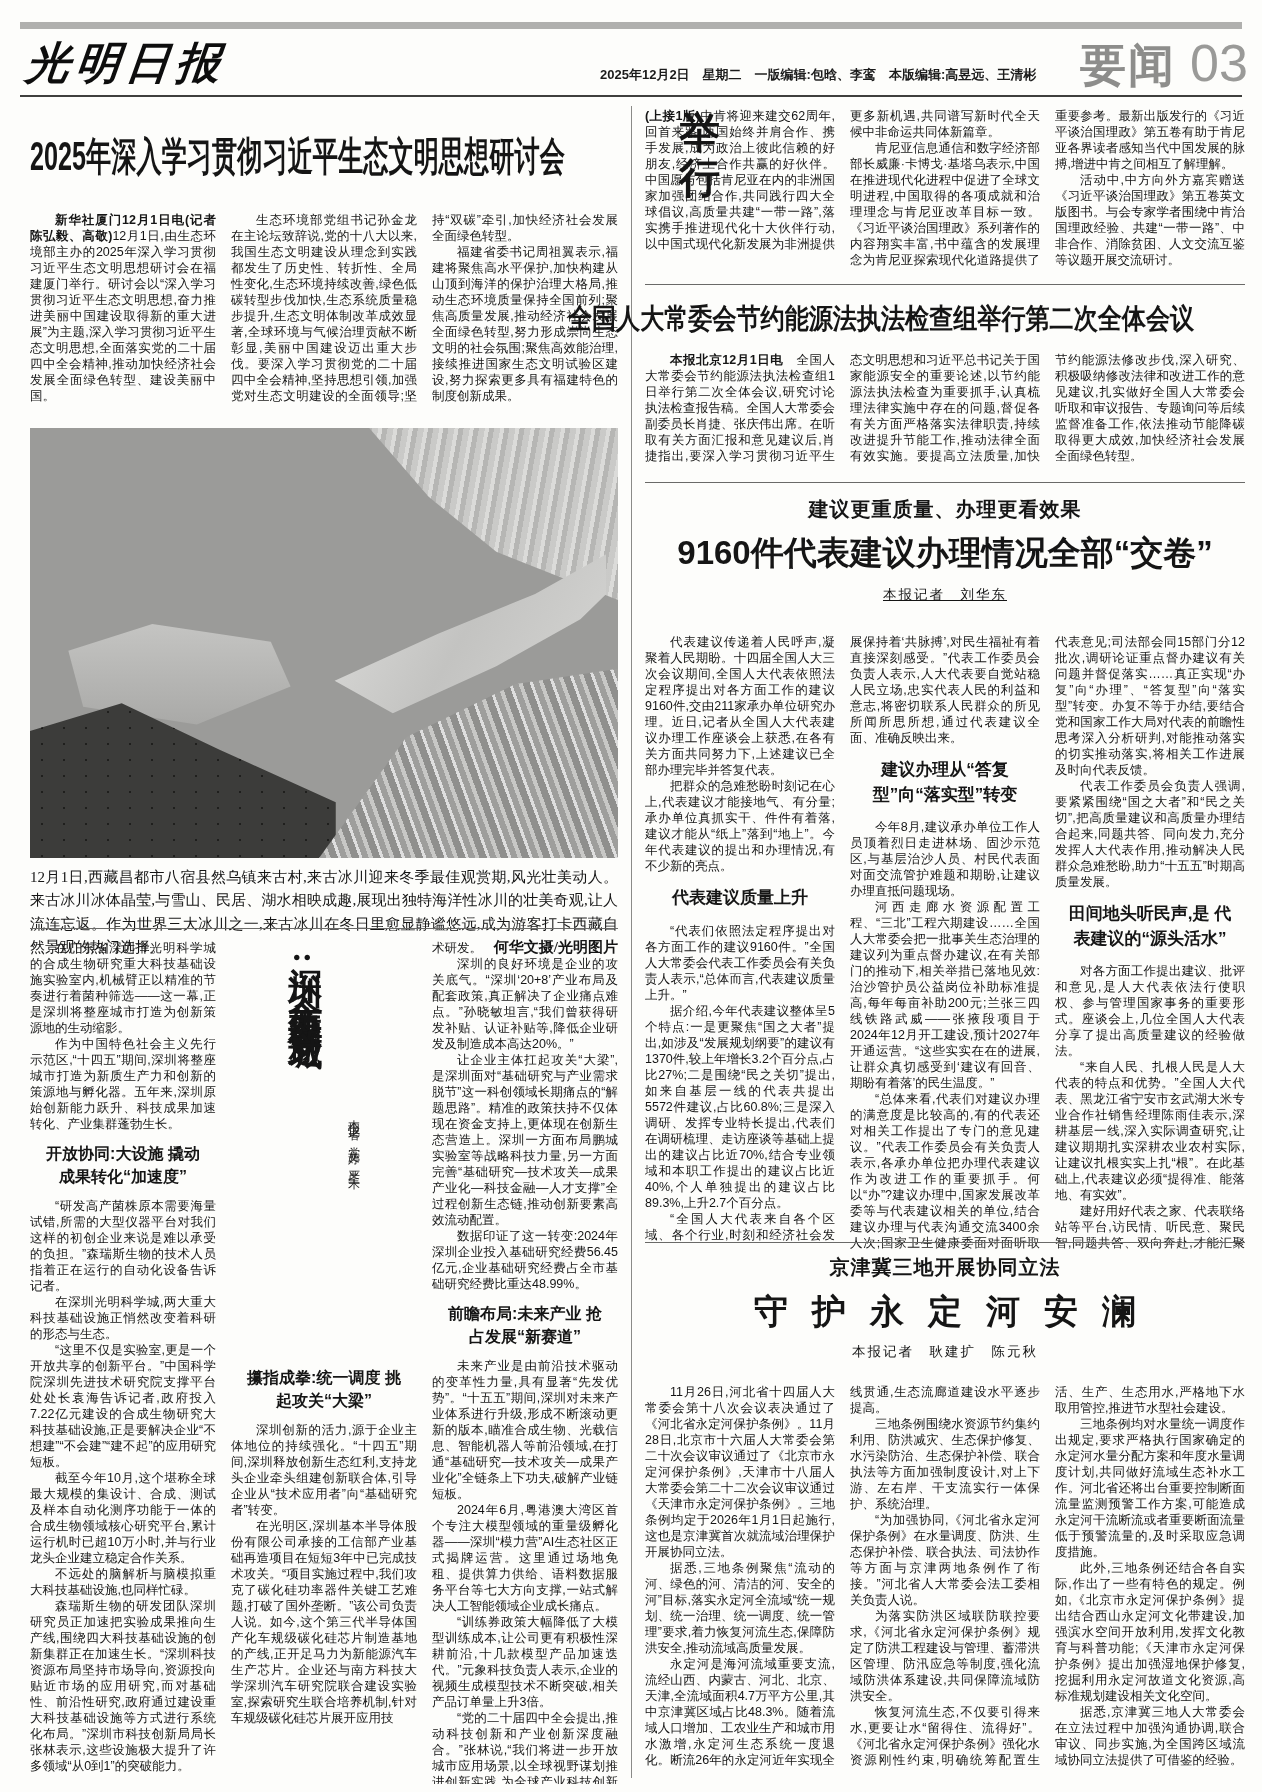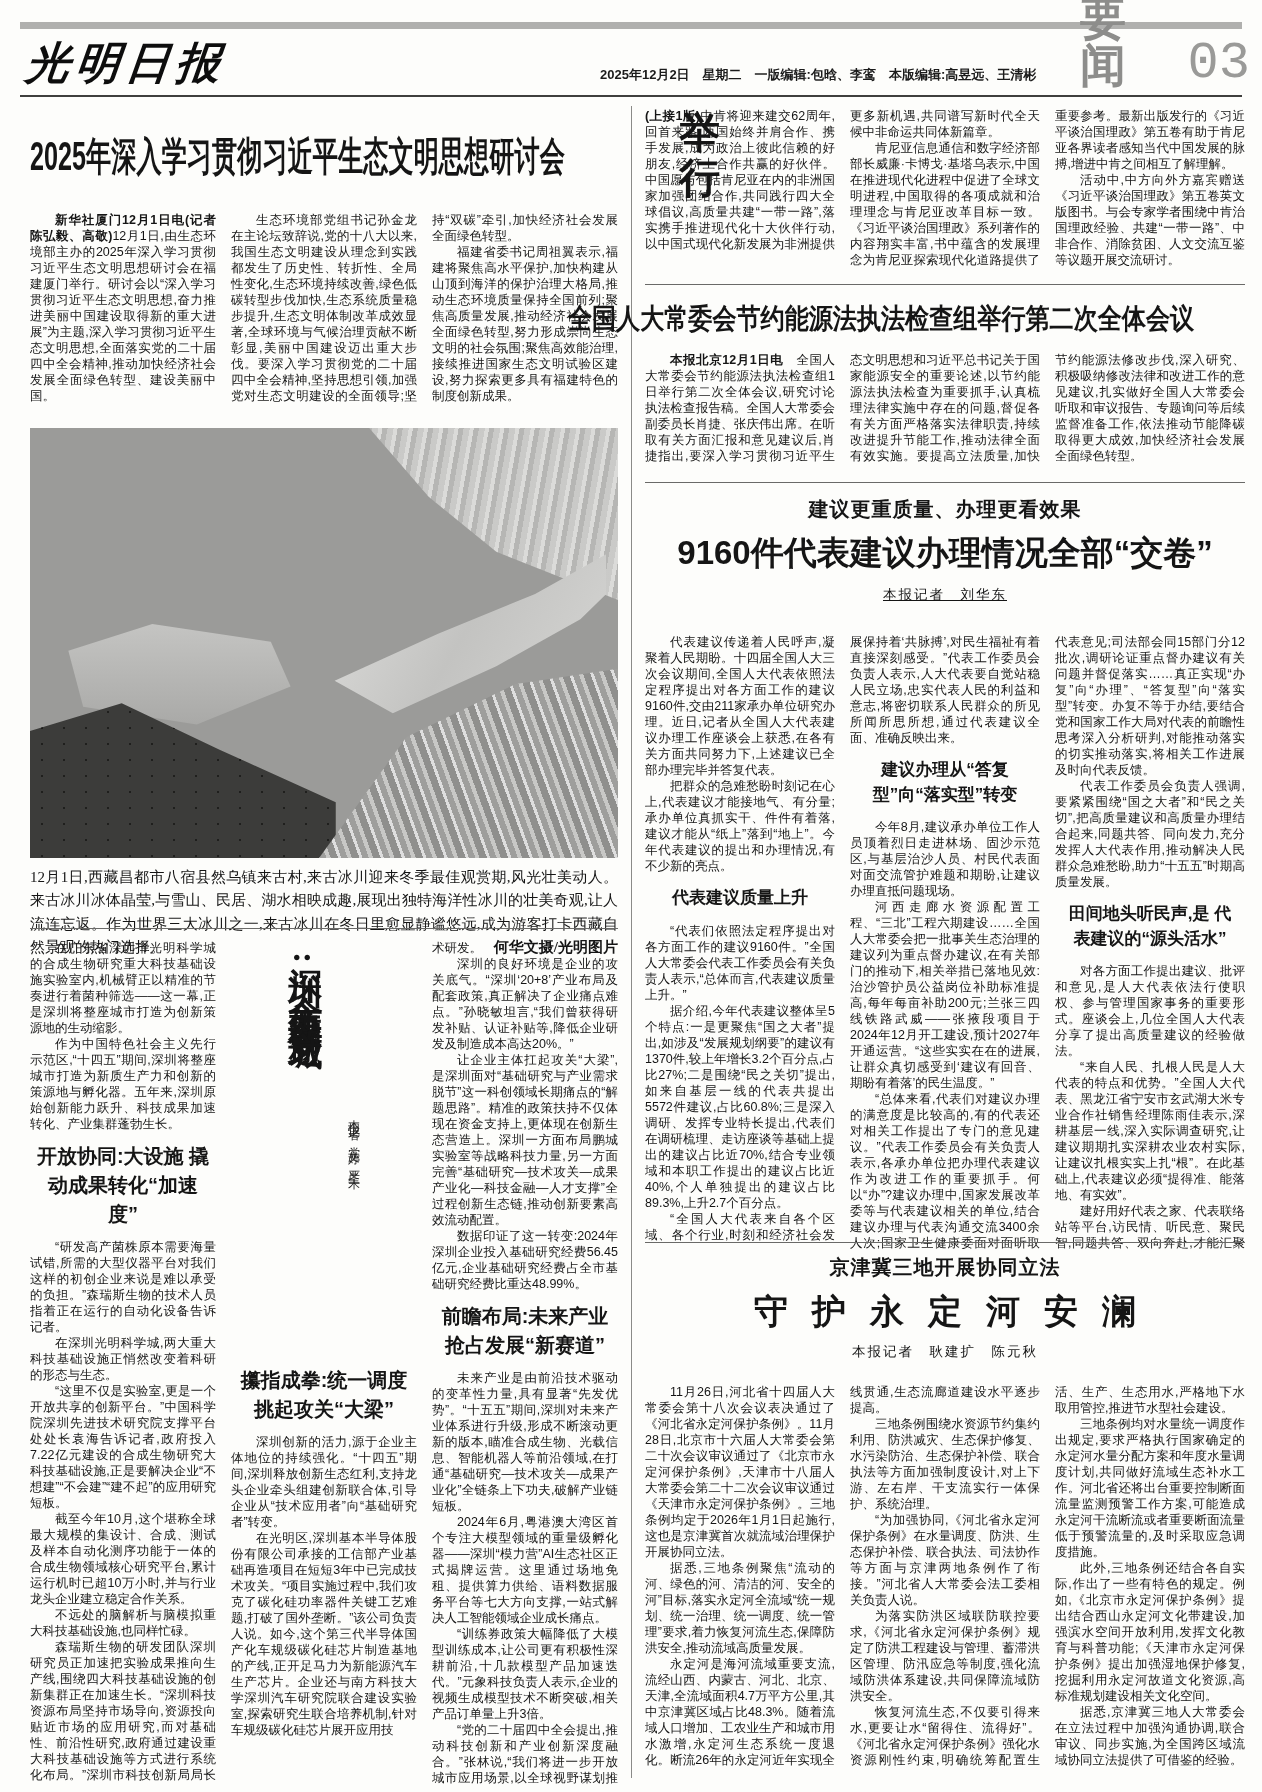--- a/index.html
+++ b/index.html
@@ -6,30 +6,30 @@
   #page{position:relative;width:1262px;height:1792px;background:#fdfdfb;margin:0 auto;overflow:hidden;
         font-family:"Liberation Sans",sans-serif;color:#151515;}
   .abs{position:absolute;}
   
   #topbar{left:20px;top:22px;width:1222px;height:7px;background:#b0b0ae;}
   #logo{left:26px;top:34px;font-family:"DejaVu Serif",serif;font-style:italic;font-weight:bold;
         font-size:44px;letter-spacing:6px;transform:skewX(-6deg);color:#0d0d0d;}
   #dateline{left:600px;top:66px;width:520px;font-size:13px;font-weight:bold;color:#1b1b1b;white-space:nowrap;}
   #secblock{left:1080px;top:26px;width:170px;height:62px;display:flex;align-items:flex-end;}
   #seclabel{font-size:46px;font-weight:900;color:#8d8d8b;letter-spacing:2px;line-height:1;}
-  #pagenum{font-size:52px;color:#9a9a98;line-height:.92;margin-left:14px;font-family:Liberation Mono, monospace;}
+  #pagenum{font-size:52px;color:#9a9a98;line-height:.92;margin-left:14px;font-family:Liberation Sans, sans-serif;}
   #headrule{left:20px;top:95px;width:1222px;height:2px;background:#3f3f3d;}
   #vdivider{left:631px;top:106px;width:1px;height:1672px;background:#8a8a88;}
   .hrule{height:1px;background:#6a6a68;}
   
   .body-text{font-size:12.5px;line-height:16px;text-align:justify;}
   .para{margin:0;text-indent:2em;}
   .para.flush{text-indent:0;}
   .para b{font-weight:bold;}
-  .subhead{font-weight:bold;font-size:20px;line-height:1.45;text-align:center;margin:10px 6px;text-indent:0;}
+  .subhead{font-weight:bold;font-size:16px;line-height:1.45;text-align:center;margin:10px 16px;text-indent:0;}
   .cols3{column-count:3;column-gap:15px;column-fill:auto;overflow:hidden;}
   
   #left{left:30px;top:108px;width:588px;height:1676px;}
   #hl1{position:absolute;left:0;top:0;width:588px;height:96px;display:flex;align-items:center;}
   #hl1-main{font-size:40px;font-weight:900;white-space:nowrap;transform:scaleX(.63);transform-origin:left center;}
   #hl1-tail{display:flex;flex-direction:column;font-size:41px;font-weight:900;line-height:45px;margin-left:-200px;}
   #art1{position:absolute;left:0;top:104px;width:588px;height:212px;}
   
   #photo{position:absolute;left:0;top:320px;width:588px;height:430px;background:#9b9b99;overflow:hidden;}
   .ph{position:absolute;}

